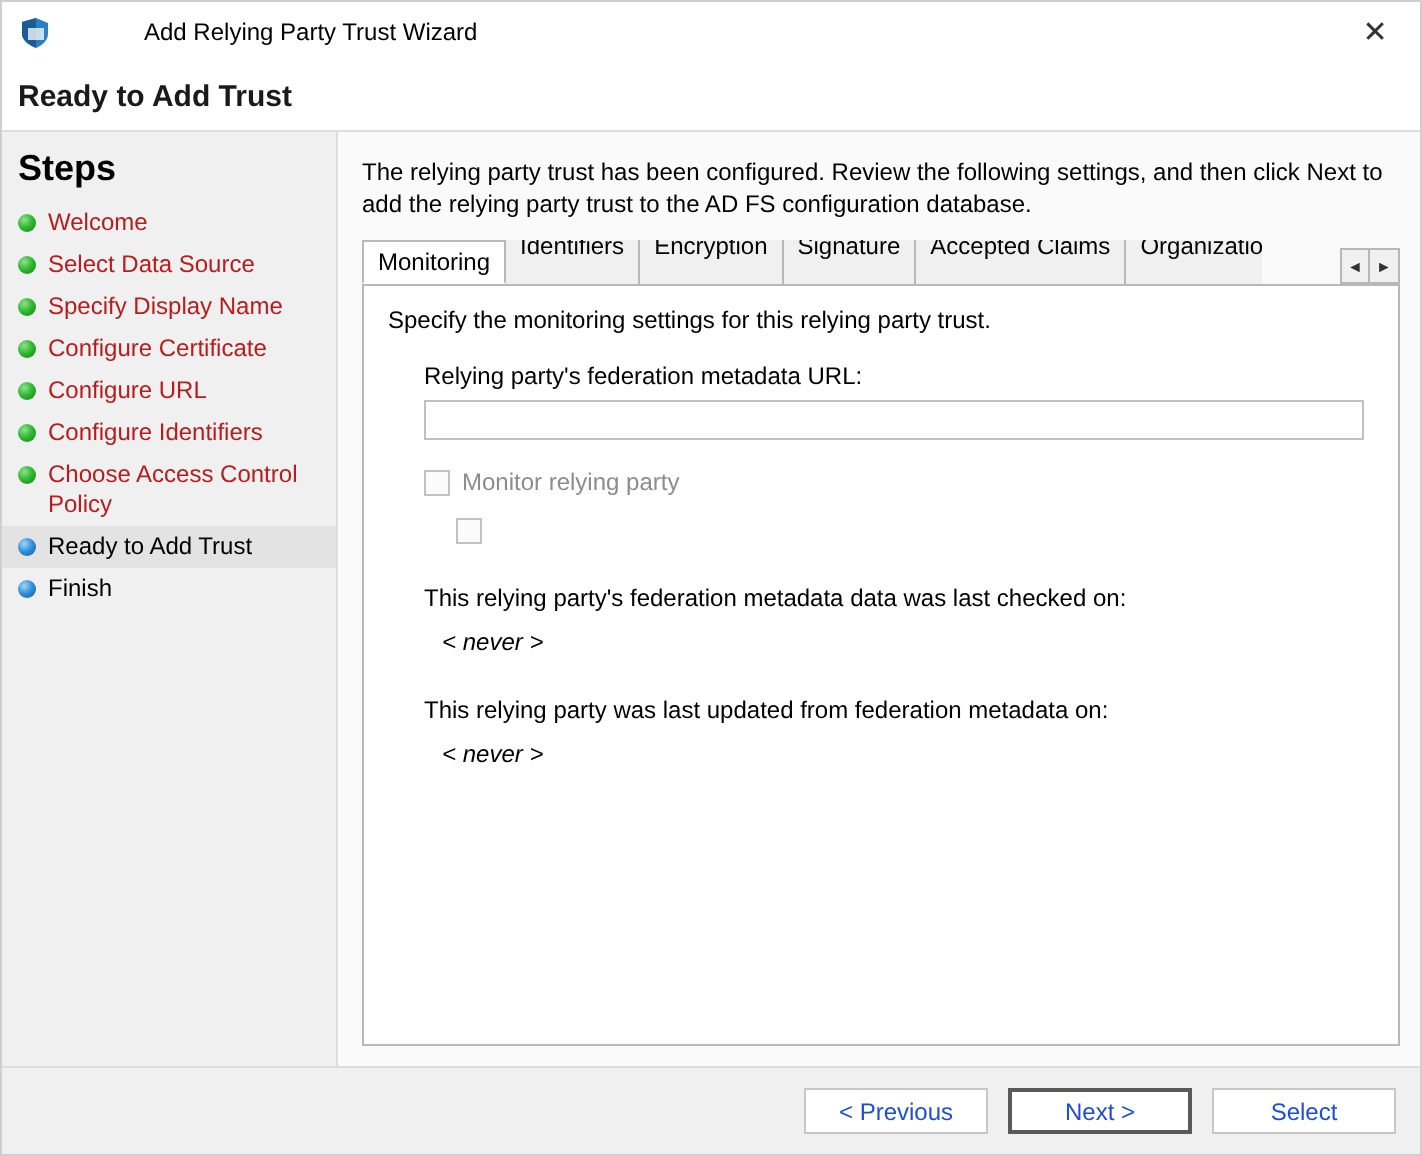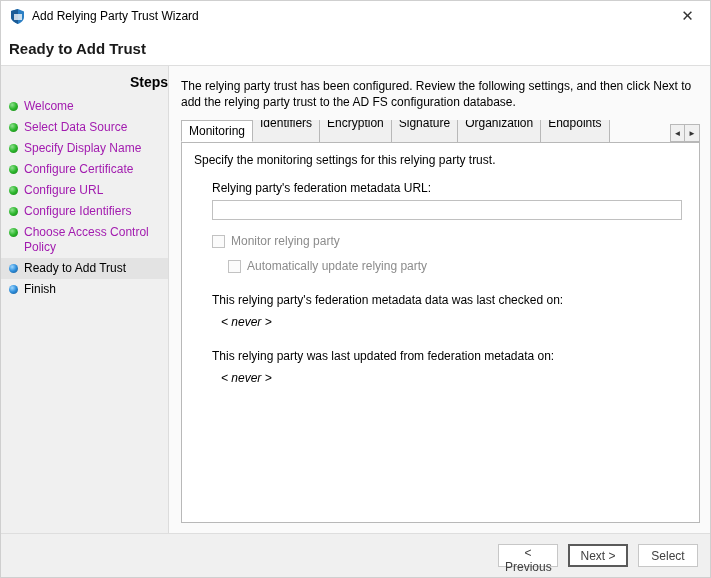--- a/index.html
+++ b/index.html
@@ -27,20 +27,21 @@
   }
   
   .titlebar {
     height: 30px;
     flex: 0 0 30px;
     display: flex;
     align-items: center;
     background: #ffffff;
     padding-left: 8px;
     box-sizing: border-box;
+    gap: 40px;
   }
   .title-icon {
     width: 17px;
     height: 17px;
     margin-right: 6px;
     flex: 0 0 17px;
     position: relative;
   }
   .title-text {
     font-size: 12px;
@@ -82,24 +83,23 @@
   .sidebar {
     width: 168px;
     flex: 0 0 168px;
     background: #f0f0f0;
     border-right: 1px solid #dcdcdc;
     box-sizing: border-box;
     padding: 8px 0 0 0;
   }
   .steps-title {
     font-weight: bold;
-    font-size: 14px;
+    font-size: 18px;
     padding: 0 0 6px 8px;
     color: #000;
-    text-align: right;
   }
   .step {
     display: flex;
     align-items: flex-start;
     padding: 3px 6px 3px 8px;
     box-sizing: border-box;
     line-height: 15px;
   }
   .step.current {
     background: #e3e3e3;
@@ -113,21 +113,21 @@
     background: #26a826;
     background-image: radial-gradient(circle at 35% 32%, #8fe08f 0%, #2eb82e 48%, #158015 100%);
   }
   .bullet.current {
     background-image: radial-gradient(circle at 35% 32%, #9fd8ff 0%, #2f8fdc 48%, #14558f 100%);
   }
   .bullet.pending {
     background-image: radial-gradient(circle at 35% 32%, #9fd8ff 0%, #2f8fdc 48%, #14558f 100%);
   }
   .step-label {
-    color: #a21caf;
+    color: #b91c1c;
     font-size: 12px;
   }
   .step.current .step-label,
   .step.pending .step-label {
     color: #000;
   }
   
   .main {
     flex: 1 1 auto;
     background: #fafafa;
@@ -256,28 +256,28 @@
     flex: 0 0 44px;
     border-top: 1px solid #dedede;
     background: #f0f0f0;
     display: flex;
     align-items: center;
     justify-content: flex-end;
     padding-right: 12px;
     box-sizing: border-box;
   }
   .btn {
-    width: 60px;
+    width: 92px;
     height: 23px;
     font-size: 12px;
     font-family: "Liberation Sans", sans-serif;
     background: #ffffff;
     border: 1px solid #c7c7c7;
     margin-left: 10px;
-    color: #404040;
+    color: #1d4ed8;
     box-sizing: border-box;
     cursor: default;
   }
   .btn.default {
     border: 2px solid #5a5a5a;
   }
 </style>
 </head>
 <body>
 
@@ -342,20 +342,21 @@
 
     <div class="main">
       <div class="intro">The relying party trust has been configured. Review the following settings, and then click Next to add the relying party trust to the AD FS configuration database.</div>
 
       <div class="tabstrip">
         <div class="tabs-clip">
           <div class="tab active">Monitoring</div>
           <div class="tab">Identifiers</div>
           <div class="tab">Encryption</div>
           <div class="tab">Signature</div>
+          <div class="tab">Accepted Claims</div>
           <div class="tab">Organization</div>
           <div class="tab">Endpoints</div>
 
         </div>
         <div class="tab-scroll">
           <div class="scroll-btn">◄</div>
           <div class="scroll-btn">►</div>
         </div>
       </div>
 
@@ -365,21 +366,20 @@
         <div class="field-label">Relying party's federation metadata URL:</div>
         <input class="url-input" type="text" placeholder="" style="">
 
         <div class="chk-row">
           <span class="chk"></span>
           <span class="chk-label">Monitor relying party</span>
         </div>
 
         <div class="chk-row sub">
           <span class="chk"></span>
-          <span class="chk-label">Automatically update relying party</span>
         </div>
 
         <div class="info-block">
           <div class="line1">This relying party's federation metadata data was last checked on:</div>
           <div class="line2">&lt; never &gt;</div>
         </div>
 
         <div class="info-block">
           <div class="line1">This relying party was last updated from federation metadata on:</div>
           <div class="line2">&lt; never &gt;</div>

